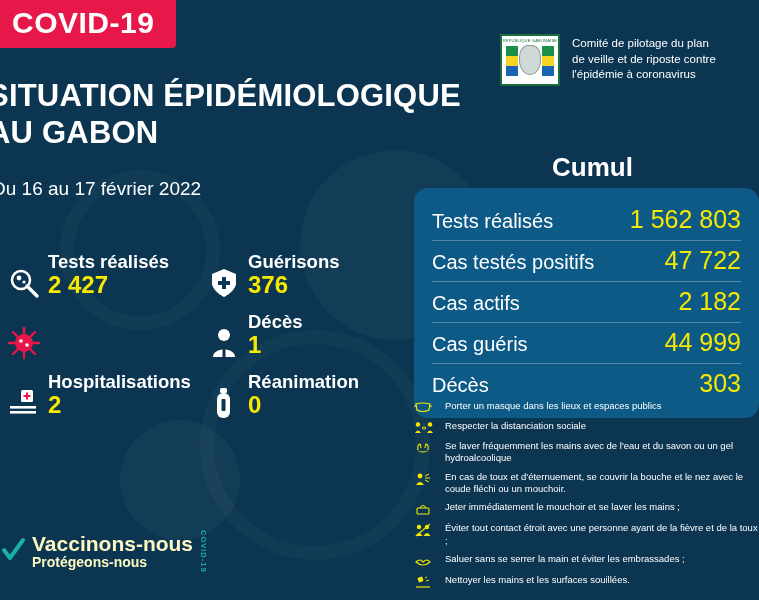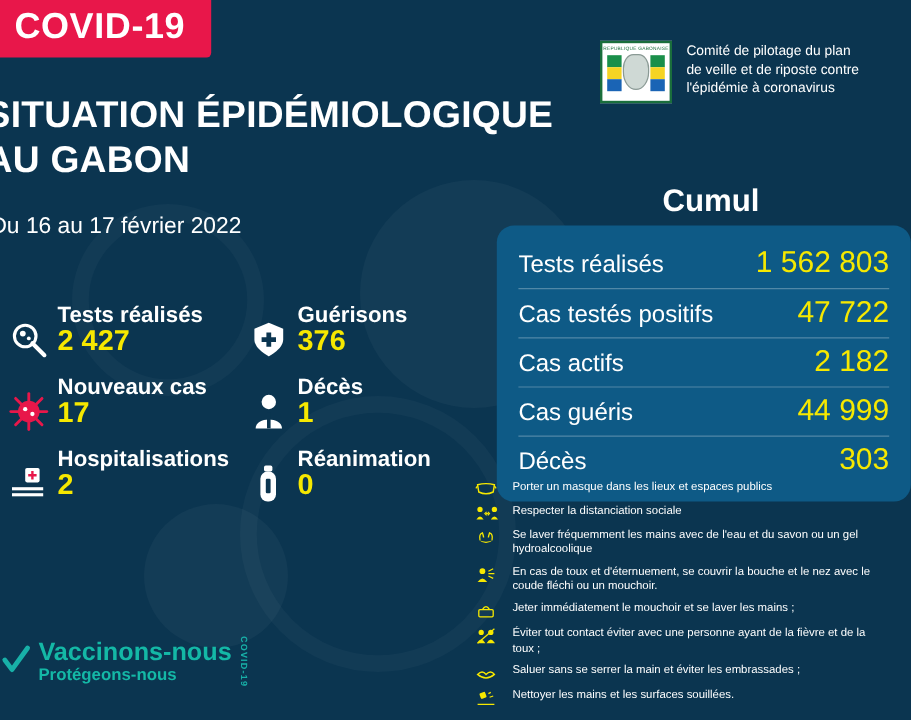--- a/index.html
+++ b/index.html
@@ -159,21 +159,21 @@
   }
   .cumul-row .c-val {
     color: #f6e800;
     font-size: 25px;
     font-weight: normal;
   }
 
   
   .advice {
     position: absolute;
-    left: 396px; top: 398px;
+    left: 414px; top: 398px;
     width: 345px;
   }
   .advice-item {
     display: flex;
     align-items: flex-start;
     gap: 9px;
     padding: 2px 0 4px 0;
   }
   .advice-item .a-ico {
     width: 22px; flex: none;
@@ -195,21 +195,21 @@
     left: 0px; top: 530px;
     display: flex;
     align-items: center;
     gap: 6px;
   }
   .slogan .mark {
     width: 26px; height: 34px;
     flex: none;
   }
   .slogan .s-txt {
-    color: #14b8a6;
+    color: #fef9c3;
     font-weight: bold;
     line-height: 1.12;
   }
   .slogan .s1 { font-size: 21px; }
   .slogan .s2 { font-size: 14px; }
   .slogan .s-side {
     writing-mode: vertical-rl;
     color: #18b0a8;
     font-size: 7.5px;
     letter-spacing: 1px;
@@ -295,24 +295,20 @@
             <line x1="17" y1="2" x2="17" y2="32"></line>
             <line x1="2" y1="17" x2="32" y2="17"></line>
             <line x1="6" y1="6" x2="28" y2="28"></line>
             <line x1="28" y1="6" x2="6" y2="28"></line>
           </g>
           <circle cx="17" cy="17" r="9" fill="#e8174a"></circle>
           <circle cx="14" cy="15" r="1.8" fill="#ffffff"></circle>
           <circle cx="20" cy="19" r="1.8" fill="#ffffff"></circle>
         </svg>
       </div>
-      <div class="txt">
-        <div class="lbl">Nouveaux cas</div>
-        <div class="val">17</div>
-      </div>
     </div>
 
     <div class="stat">
       <div class="ico">
         <svg width="34" height="34" viewBox="0 0 34 34">
           <circle cx="17" cy="9" r="6" fill="#ffffff"></circle>
           <path d="M6 31 C6 21 28 21 28 31 Z" fill="#ffffff"></path>
           <rect x="15.5" y="18" width="3" height="13" fill="#0b3550"></rect>
         </svg>
       </div>
@@ -439,21 +435,21 @@
   <div class="advice-item">
     <div class="a-ico">
       <svg width="18" height="14" viewBox="0 0 18 14">
           <circle cx="5" cy="4" r="2.2" fill="#f6e800"></circle>
           <path d="M1.5 13 q3.5 -6 7 0z" fill="#f6e800"></path>
           <circle cx="13" cy="4" r="2.2" fill="#f6e800"></circle>
           <path d="M9.5 13 q3.5 -6 7 0z" fill="#f6e800"></path>
           <line x1="2" y1="13" x2="16" y2="1" stroke="#f6e800" stroke-width="1.1"></line>
         </svg>
     </div>
-    <div class="a-txt">Éviter tout contact éviter avec une personne ayant de la fièvre et de la toux ;</div>
+    <div class="a-txt">Éviter tout contact étroit avec une personne ayant de la fièvre et de la toux ;</div>
   </div>
 
   <div class="advice-item">
     <div class="a-ico">
       <svg width="18" height="14" viewBox="0 0 18 14">
           <path d="M2 8 q4 -4 7 0 q4 -4 7 0 q-7 6 -14 0z" fill="none" stroke="#f6e800" stroke-width="1.2"></path>
         </svg>
     </div>
     <div class="a-txt">Saluer sans se serrer la main et éviter les embrassades ;</div>
   </div>

